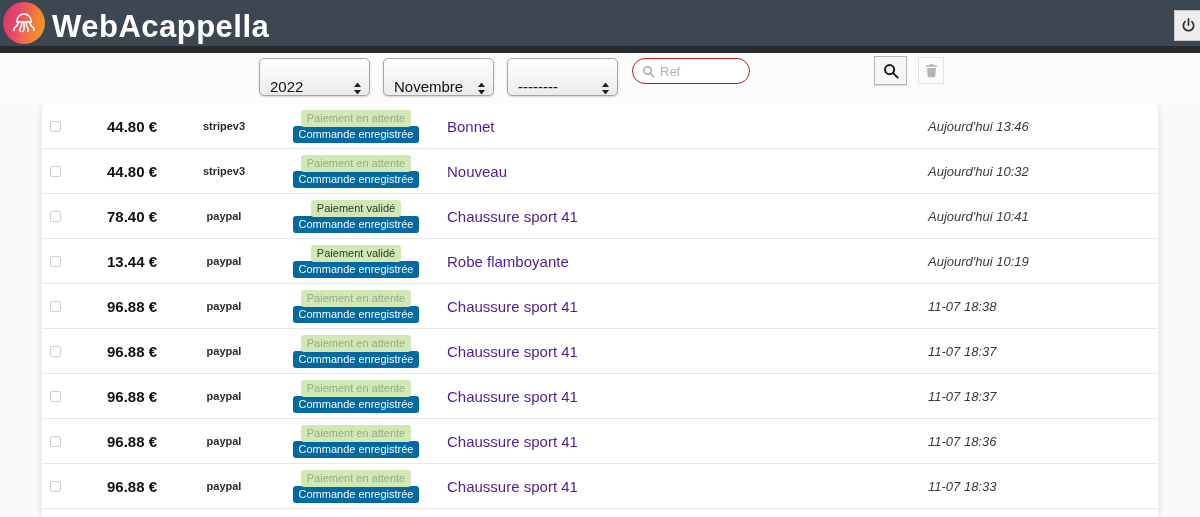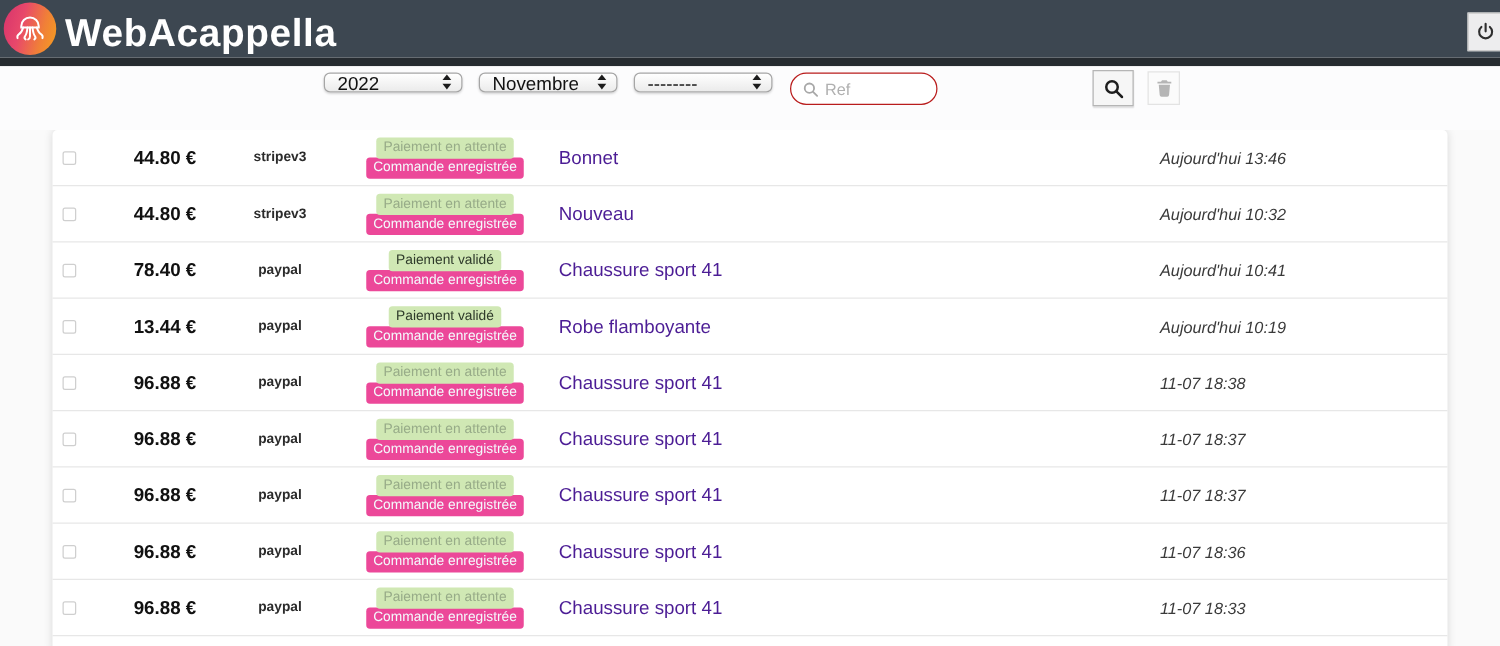--- a/index.html
+++ b/index.html
@@ -14,25 +14,25 @@
     display:flex; align-items:center; justify-content:center; }
   .brand { position:absolute; left:52px; top:9px; font-size:31px; font-weight:700;
     color:#ffffff; letter-spacing:0.5px; }
   .page-title { position:absolute; left:158px; top:14px; font-size:15px; color:#c9cdd0; }
   .power-btn { position:absolute; right:-3px; top:10px; width:29px; height:31px;
     background:#ededee; border:1px solid #c9c9c9; display:flex; align-items:center;
     justify-content:center; cursor:pointer; }
 
   
   .filterbar { position:relative; height:51px; background:#fcfcfd; }
-  .sel { position:absolute; top:5px; height:16px; width:111px;
+  .sel { position:absolute; top:5px; height:38px; width:111px;
     border:1px solid #a6a6a6; border-radius:5px;
     background:linear-gradient(#ffffff,#ebebeb);
     box-shadow:0 1px 2px rgba(0,0,0,0.18);
-    display:flex; align-items:flex-start; justify-content:space-between;
+    display:flex; align-items:flex-end; justify-content:space-between;
     padding:0 7px 0 10px; font-size:15px; color:#111; cursor:pointer; }
   #sel-year  { left:259px; }
   #sel-month { left:383px; }
   #sel-cat   { left:507px; }
   .search-pill { position:absolute; left:632px; top:5px; width:118px; height:26px;
     border:1px solid #b91c1c; border-radius:14px; background:#fff;
     display:flex; align-items:center; padding-left:9px; }
   .search-pill input { border:none; outline:none; width:80px; margin-left:5px;
     font-size:13px; color:#333; font-family:"Liberation Sans",sans-serif; }
   .search-pill input::placeholder { color:#b0b0b0; }
@@ -49,21 +49,21 @@
   .row { display:flex; align-items:center; height:45px; border-bottom:1px solid #e7e7e7; }
   .c-check { width:30px; padding-left:8px; }
   .checkbox { display:block; width:11px; height:11px; border:1px solid #cfcfcf;
     border-radius:2px; background:#fff; cursor:pointer; }
   .c-price { width:85px; text-align:right; font-size:15px; font-weight:700; color:#111; }
   .c-provider { width:134px; text-align:center; font-size:11px; font-weight:700; color:#2b2b2b; }
   .c-badges { width:130px; display:flex; flex-direction:column; align-items:center; }
   .badge { font-size:11px; line-height:13px; padding:2px 6px; border-radius:3px; white-space:nowrap; }
   .badge-green { background:#d0e8b4; color:#97ab88; position:relative; z-index:1; }
   .badge-green.validated { color:#2e3a2a; }
-  .badge-blue { background:#ec4899; color:#f4fafd; margin-top:-1px; }
+  .badge-blue { background:#0369a1; color:#f4fafd; margin-top:-1px; }
   .c-spacer { width:26px; }
   .c-product { flex:1; font-size:15px; color:#4c1d95; }
   .c-date { width:230px; padding-right:51px;
     font-size:13px; font-style:italic; color:#3a3a3a; }
   .partial-row { height:12px; }
 </style>
 </head>
 <body>
 
 <div class="header">

